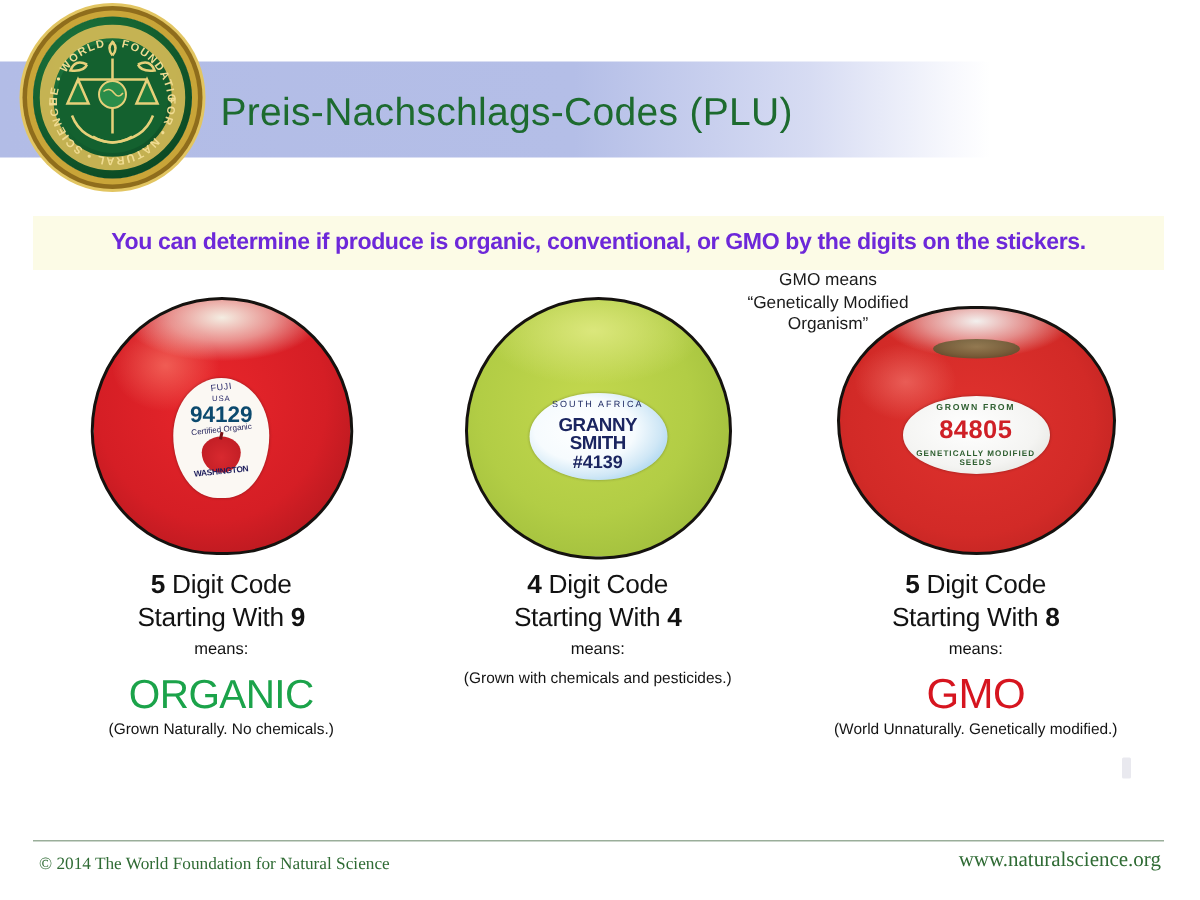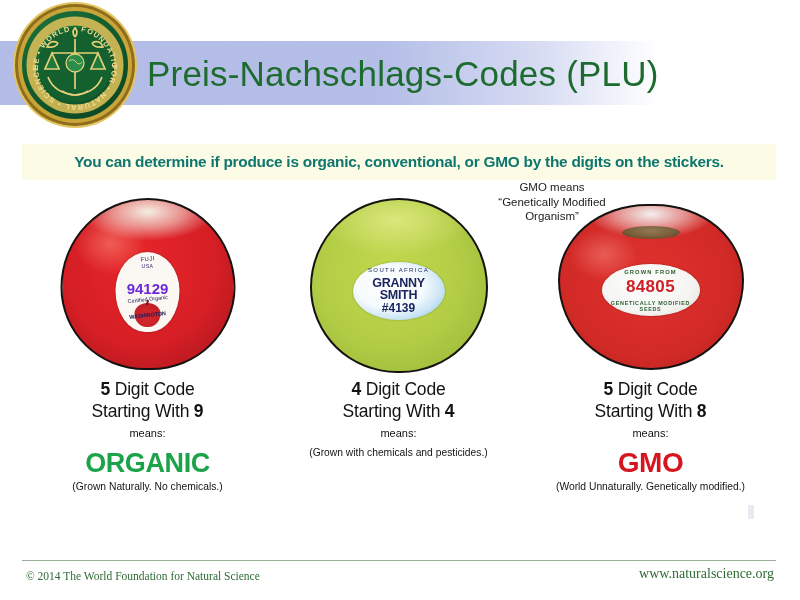--- a/index.html
+++ b/index.html
@@ -19,31 +19,31 @@
     position:absolute;left:22px;top:11px;width:106px;height:108px;border-radius:50%;
     background:
       radial-gradient(circle at 36% 30%, #1f7a42 0%, #14602f 46%, #0c4a24 78%, #0a3d1e 100%);
     box-shadow:0 0 0 4px #c9a538, 0 0 0 7px #8f6d1c, 0 0 0 9px #e2c561, 0 1px 3px rgba(0,0,0,.45);
     overflow:hidden;
   }
   .logo svg{position:absolute;left:0;top:0;}
 
   .deck-title{
     position:absolute;left:147px;top:46px;width:520px;height:56px;
-    line-height:56px;font-size:35px;color:#1d6b2f;letter-spacing:.2px;white-space:nowrap;
+    line-height:56px;font-size:26px;color:#1d6b2f;letter-spacing:.2px;white-space:nowrap;
   }
 
   
   .panel{position:absolute;left:22px;top:144px;width:754px;height:374px;background:#fff;}
   .headline-band{
     position:absolute;left:0;top:0;width:754px;height:36px;background:#fcfbe6;
   }
   .headline{
     position:absolute;left:0;top:0;width:754px;height:36px;line-height:36px;text-align:center;
-    font-size:15.4px;font-weight:bold;color:#0f766e;letter-spacing:-.25px;white-space:nowrap;
+    font-size:15.4px;font-weight:bold;color:#6d28d9;letter-spacing:-.25px;white-space:nowrap;
   }
 
   .gmo-note{
     position:absolute;left:455px;top:36px;width:150px;text-align:center;
     font-size:11.5px;line-height:14.5px;color:#1b1b1b;
   }
 
   
   .cols{position:absolute;left:0;top:48px;width:754px;height:326px;}
   .col{position:absolute;top:0;width:251px;height:326px;}
@@ -88,21 +88,21 @@
 
   
   .sticker{position:absolute;left:50%;transform:translateX(-50%);text-align:center;}
   .sticker.s-fuji{
     top:52px;width:64px;height:76px;border-radius:50% 50% 46% 46%/48% 48% 52% 52%;
     background:#fbf8f3;box-shadow:0 0 2px rgba(0,0,0,.35);
     display:flex;flex-direction:column;align-items:center;justify-content:flex-start;padding-top:4px;
   }
   .s-fuji .brand{font-size:6px;color:#2a2a6a;letter-spacing:.4px;transform:rotate(-7deg);}
   .s-fuji .usa{font-size:5.2px;color:#2a2a6a;margin-top:1px;letter-spacing:.5px;}
-  .s-fuji .code{font-size:15px;font-weight:bold;color:#6d28d9;line-height:15px;margin-top:12px;}
+  .s-fuji .code{font-size:15px;font-weight:bold;color:#0c4a6e;line-height:15px;margin-top:0px;}
   .s-fuji .cert{font-size:5.4px;color:#24245c;margin-top:0px;transform:rotate(-6deg);}
   .s-fuji .applemark{
     width:26px;height:24px;margin-top:1px;
     background:radial-gradient(circle at 50% 58%, #d8292f 0%, #c41f26 70%, #a4171c 100%);
     border-radius:50% 50% 46% 46%/44% 44% 56% 56%;position:relative;
   }
   .s-fuji .applemark:after{
     content:"";position:absolute;left:50%;top:-3px;width:2px;height:5px;background:#7a1116;transform:translateX(-50%) rotate(12deg);
   }
   .s-fuji .state{
@@ -129,21 +129,21 @@
   .s-gmo .top{position:absolute;left:0;top:5px;width:100%;font-size:5.8px;font-weight:bold;color:#2d5e2f;letter-spacing:1.1px;}
   .s-gmo .num{position:absolute;left:0;top:13px;width:100%;font-size:17px;font-weight:bold;color:#cf2027;line-height:19px;letter-spacing:.3px;}
   .s-gmo .bot{position:absolute;left:0;bottom:4px;width:100%;font-size:5.4px;font-weight:bold;color:#2d5e2f;letter-spacing:.7px;}
 
   
   .caption{position:absolute;left:0;top:186px;width:251px;text-align:center;}
   .cap-line{font-size:17.5px;color:#121212;line-height:22px;letter-spacing:-.2px;text-align:center;}
   .cap-line b{font-weight:bold;}
   .cap-means{font-size:11px;color:#121212;line-height:23px;}
   .cap-verdict{
-    font-size:27px;font-weight:bold;line-height:32px;margin-top:2px;letter-spacing:-.4px;white-space:nowrap;
+    font-size:27px;font-weight:normal;line-height:32px;margin-top:2px;letter-spacing:-.4px;white-space:nowrap;
   }
   .cap-verdict.organic{color:#1ba34a;}
   .cap-verdict.conventional{color:#e8601f;font-size:26px;letter-spacing:-1.1px;}
   .cap-verdict.gmo{color:#d6151f;font-size:28px;}
   .cap-sub{font-size:10.3px;color:#141414;line-height:14px;margin-top:1px;white-space:nowrap;}
 
   
   .footer{position:absolute;left:22px;top:560px;width:754px;height:32px;}
   .footer-rule{position:absolute;left:0;top:0;width:754px;height:1px;background:#9aae9a;}
   .copyright{

